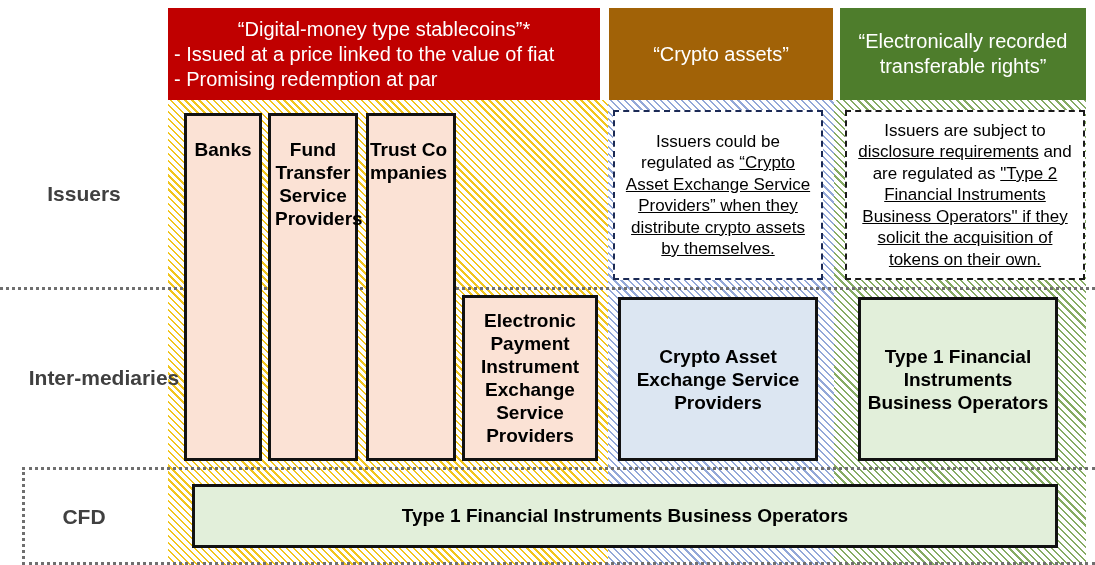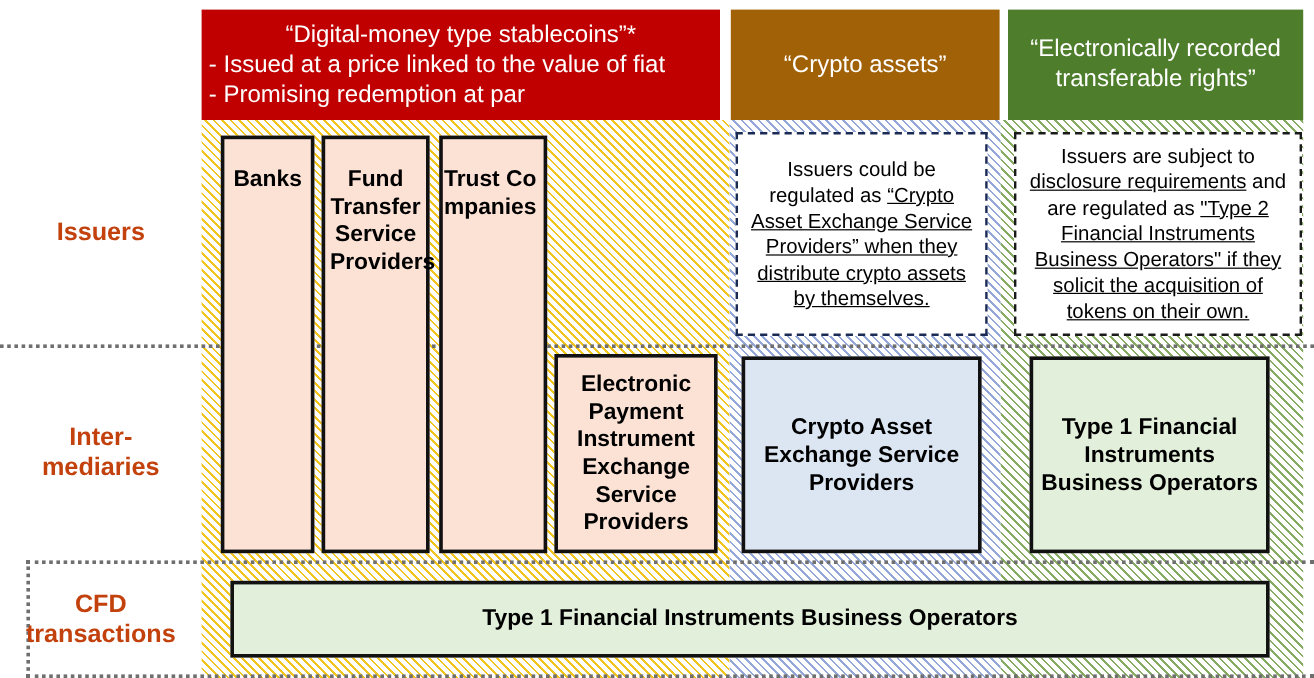--- a/index.html
+++ b/index.html
@@ -62,21 +62,21 @@
     font-size:17px;line-height:21.5px;color:#000000;
     padding:5px 6px;width:100%;box-sizing:border-box;
     font-weight:400;
   }
   .u{text-decoration:underline;}
 
   .center-v{align-items:center;}
 
   
   .rowlabel{
-    position:absolute;color:#c2410c;font-weight:bold;
+    position:absolute;color:#404040;font-weight:bold;
     font-size:21px;line-height:25px;text-align:center;
     display:flex;align-items:center;justify-content:center;
   }
 
   
   .divider{
     position:absolute;height:0;
     border-top:3px dotted #6f6f6f;
   }
   .cfd-frame{
@@ -121,28 +121,27 @@
     </div>
   </div>
 
   <div class="divider" style="left:0px;top:287px;width:1095px;"></div>
   <div class="cfd-frame" style="left:22px;top:467px;width:1073px;height:98px;"></div>
 
   <div class="rowlabel" style="left:0px;top:100px;width:168px;height:187px;">
     <span>Issuers</span>
   </div>
 
-  <div class="rowlabel" style="left:0px;top:287px;width:168px;height:180px;flex-direction:column;">
+  <div class="rowlabel" style="left:0px;top:287px;width:168px;height:180px;padding-left:20px;">
     <span>Inter-</span>
     <span>mediaries</span>
   </div>
 
   <div class="rowlabel" style="left:0px;top:467px;width:168px;height:98px;flex-direction:column;">
     <span>CFD</span>
-    <span>transactions</span>
   </div>
 
   <div class="box box-peach" style="left:184px;top:113px;width:78px;height:348px;">
     <div class="box-txt">Banks</div>
   </div>
 
   <div class="box box-peach" style="left:268px;top:113px;width:90px;height:348px;">
     <div class="box-txt">Fund Transfer Service Providers</div>
   </div>
 

